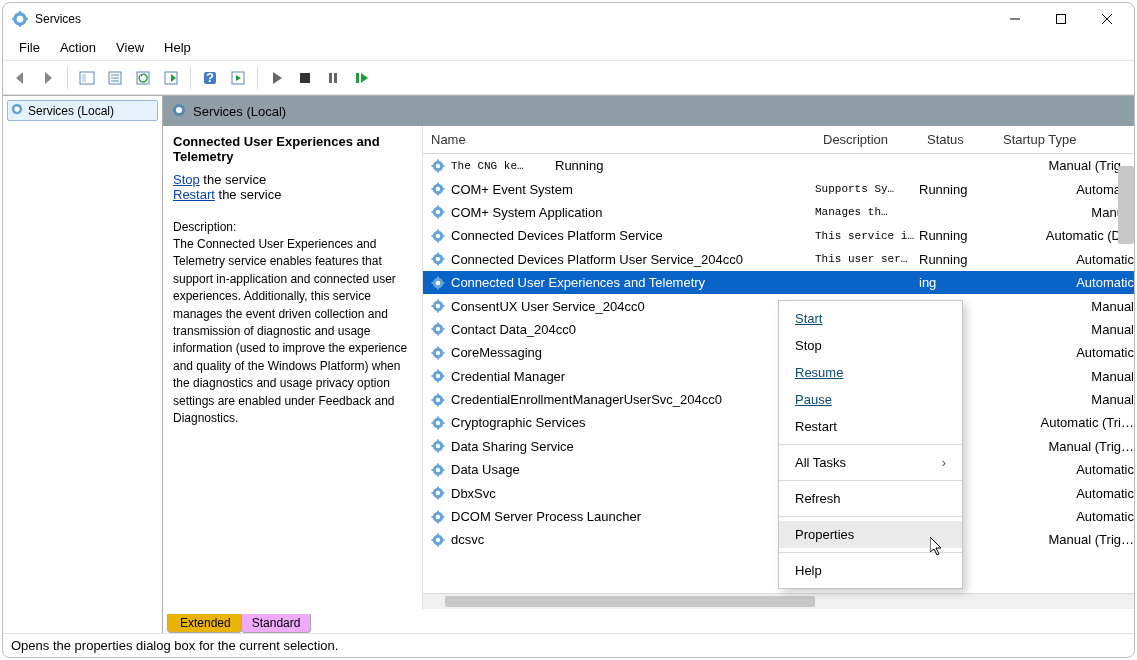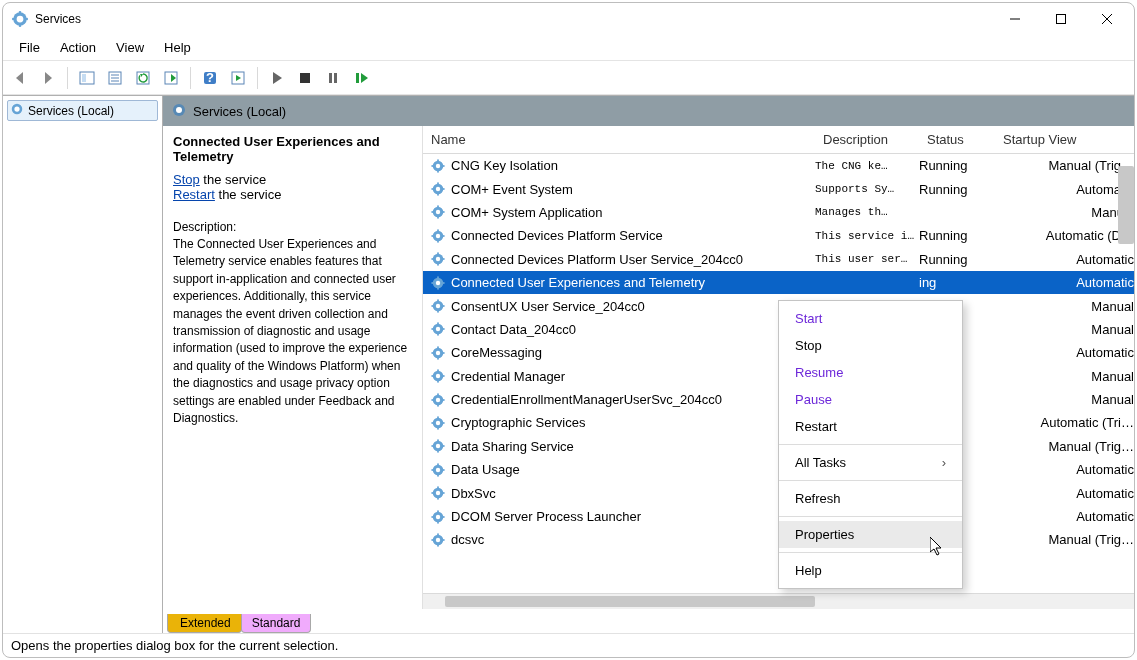--- a/index.html
+++ b/index.html
@@ -46,21 +46,21 @@
   .row .desc-col{flex:0 0 104px; font-size:11px; white-space:nowrap; overflow:hidden; text-overflow:ellipsis;font-family:Liberation Mono, monospace;}
   .row .status-col{flex:0 0 76px; font-size:13px;}
   .row .stype-col{flex:1; font-size:13px; white-space:nowrap; overflow:hidden; text-overflow:ellipsis;text-align:right;}
   .row.selected{background:#0a63c7; color:#fff;}
   .tab-strip{height:24px; display:flex; align-items:flex-end; padding-left:4px;}
   .tab{border:1px solid #a8a8a8; border-top:none; border-radius:0 0 4px 4px; padding:2px 10px; font-size:12px; background:#f0abfc; margin-right:-1px;}
   .tab.active{background:#eab308;padding-left:12px;}
   .statusbar{height:24px; border-top:1px solid #e2e2e2; display:flex; align-items:center; padding:0 8px; font-size:12px;}
   .context-menu{position:absolute; width:185px; background:#fff; border:1px solid #c4c4c4; box-shadow:4px 4px 8px rgba(0,0,0,0.18); padding:4px 0;}
   .cm-item{padding:6px 16px; font-size:13px; cursor:default;}
-  .cm-item.disabled{color:#6d28d9;}
+  .cm-item.disabled{color:#0c4a6e;text-decoration:underline;}
   .cm-item.hover{background:#eaeaea; font-weight:500;}
   .cm-item.hasarrow::after{content:"›"; float:right; color:#555;}
   .cm-sep{height:1px; background:#dcdcdc; margin:4px 0;}
   .hscroll{height:16px; background:#f0f0f0; border-top:1px solid #dadada; position:relative;}
   .hscroll .thumb{position:absolute; left:22px; width:370px; top:2px; bottom:2px; background:#c8c8c8; border-radius:2px;}
   .vscroll{position:absolute; right:0; top:12px; width:16px; height:78px; background:#c8c8c8; border-radius:2px;}
   .cursor{position:absolute; width:16px;height:20px;}
 </style>
 </head>
 <body>
@@ -211,36 +211,35 @@
           </div>
           <div class="detail-desc-label">Description:</div>
           <div class="detail-desc">The Connected User Experiences and Telemetry service enables features that support in-application and connected user experiences. Additionally, this service manages the event driven collection and transmission of diagnostic and usage information (used to improve the experience and quality of the Windows Platform) when the diagnostics and usage privacy option settings are enabled under Feedback and Diagnostics.</div>
         </div>
 
         <div class="grid">
           <div class="grid-header">
             <div class="gh-col name">Name</div>
             <div class="gh-col desc">Description</div>
             <div class="gh-col status">Status</div>
-            <div class="gh-col stype">Startup View</div>
+            <div class="gh-col stype">Startup Type</div>
           </div>
           <div class="grid-body" id="grid-body">
             <div class="vscroll"></div>
           <div class="row">
                 <span class="gicon">
                   <svg viewBox="0 0 16 16">
                     <circle cx="8" cy="8" r="6" fill="#66a4d6"></circle>
                     <circle cx="8" cy="8" r="2.5" fill="#fff"></circle>
                     <rect x="7" y="0.5" width="2" height="3" fill="#66a4d6"></rect>
                     <rect x="7" y="12.5" width="2" height="3" fill="#66a4d6"></rect>
                     <rect x="0.5" y="7" width="3" height="2" fill="#66a4d6"></rect>
                     <rect x="12.5" y="7" width="3" height="2" fill="#66a4d6"></rect>
                   </svg>
                 </span>
-                <span class="name-col">CNG Key Isolation</span>
                 <span class="desc-col">The CNG ke…</span>
                 <span class="status-col">Running</span>
                 <span class="stype-col">Manual (Trig…</span>
               </div>
               <div class="row">
                 <span class="gicon">
                   <svg viewBox="0 0 16 16">
                     <circle cx="8" cy="8" r="6" fill="#66a4d6"></circle>
                     <circle cx="8" cy="8" r="2.5" fill="#fff"></circle>
                     <rect x="7" y="0.5" width="2" height="3" fill="#66a4d6"></rect>

